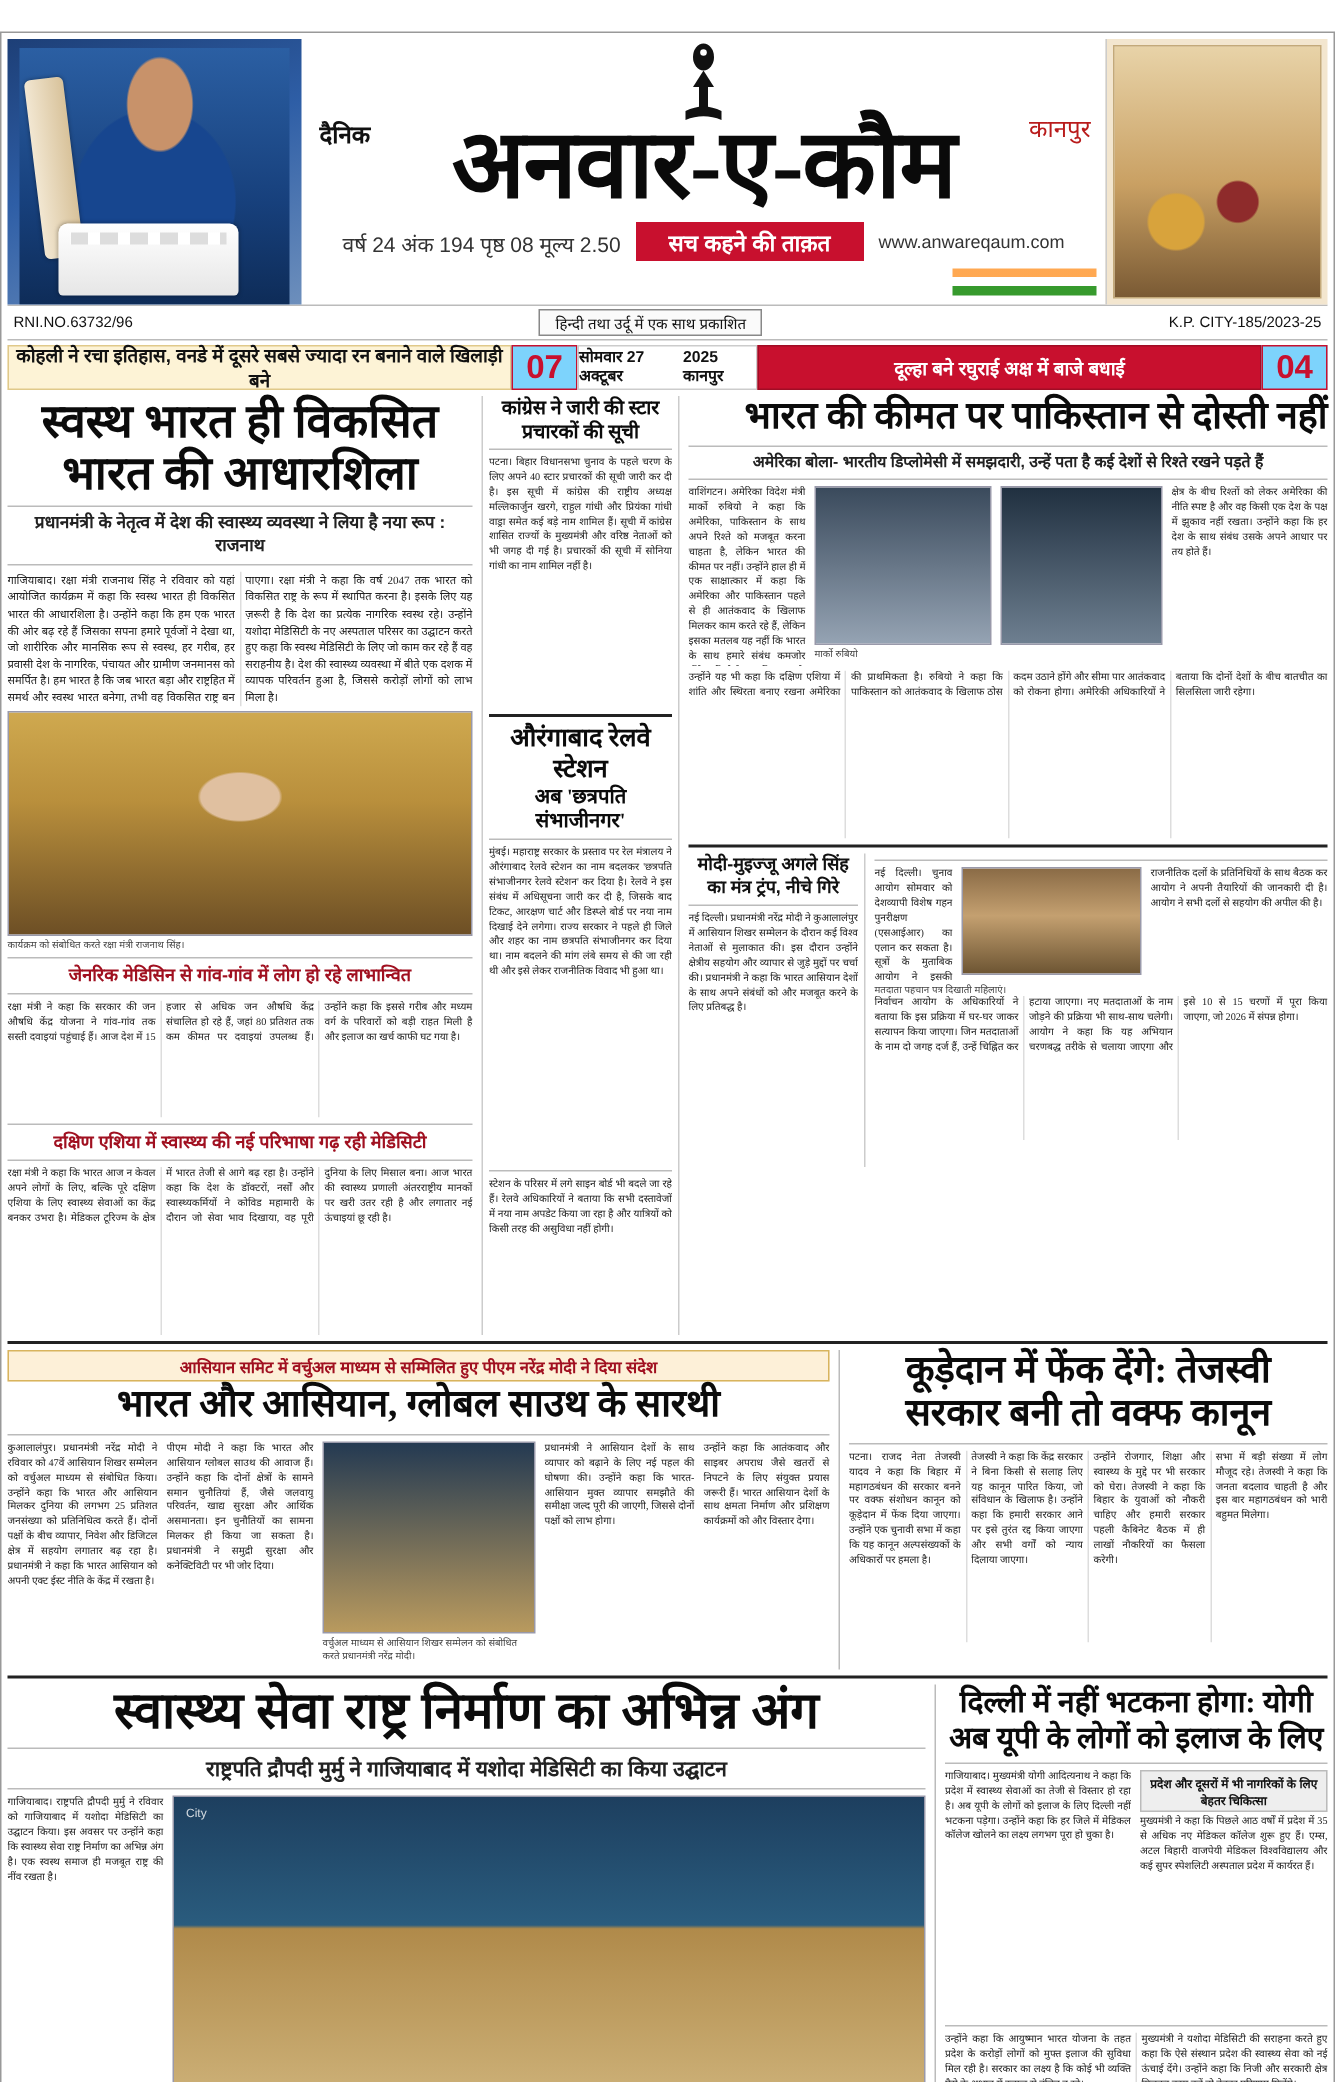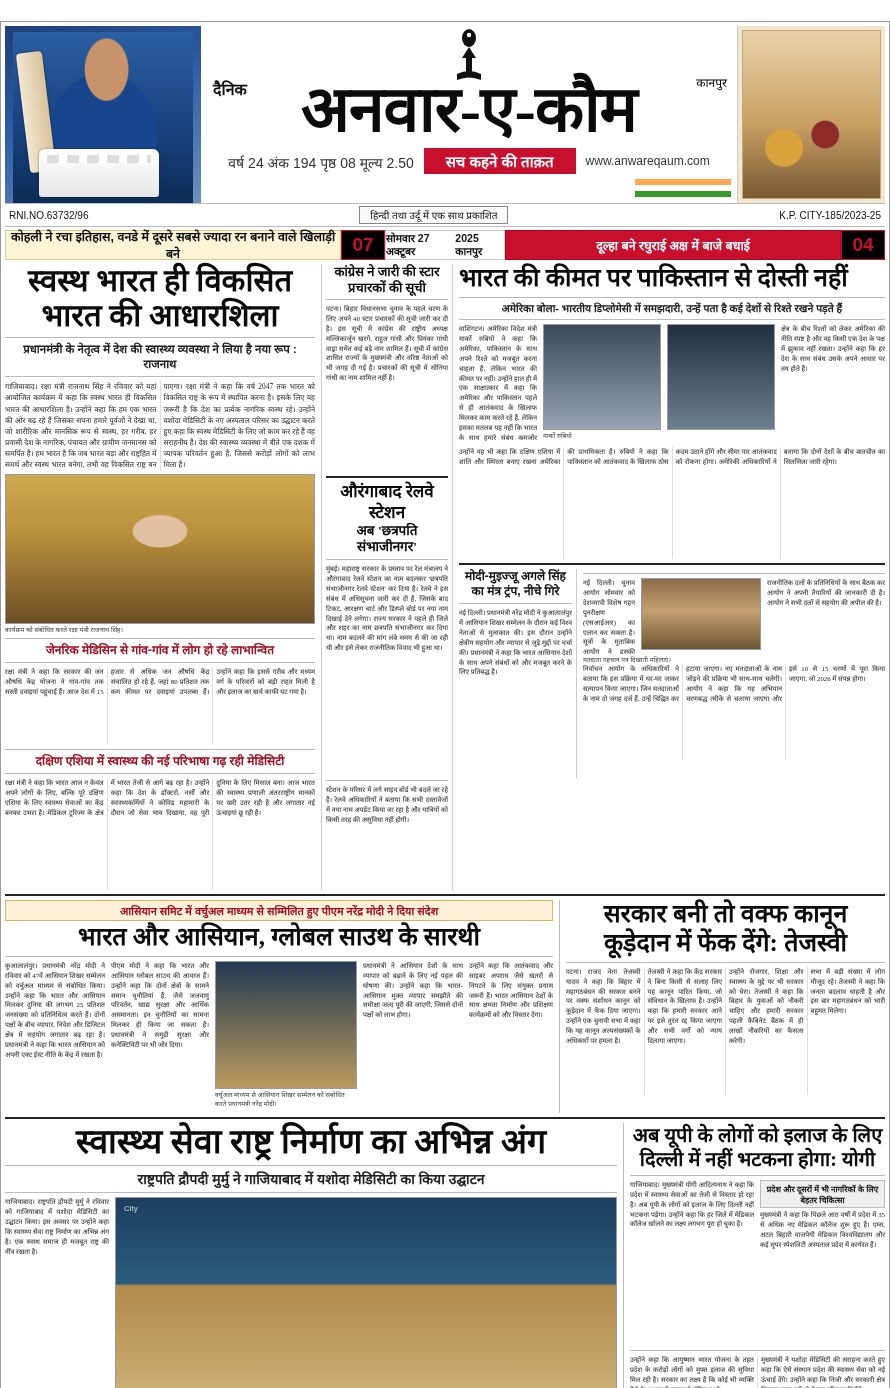--- a/index.html
+++ b/index.html
@@ -63,21 +63,21 @@
     position: relative;
     padding: 4px 6px 0 6px;
     text-align: center;
   }
   .mast-logo {
     position:absolute; left:50%; top:2px; transform:translateX(-50%);
     width:40px; height:54px;
   }
   .mast-kanpur {
     position:absolute; right:10px; top:48px;
-    font-size:12px; color:#000000;
+    font-size:16px; color:#b91c1c;
   }
   .mast-dainik {
     position:absolute; left:12px; top:52px;
     font-size:16px; font-weight:bold; color:#111;
   }
   .mast-title {
     margin-top: 48px;
     font-size: 64px;
     font-weight: bold;
     letter-spacing: -1px;
@@ -130,22 +130,22 @@
   .teaser{
     display:flex; align-items:stretch; height:30px; margin:3px 0 4px 0;
   }
   .teaser .t-text{
     flex:1; background:#fdf3d6; border:1px solid #e0c98a;
     font-size:12.5px; font-weight:bold; display:flex; align-items:center;
     justify-content:center; color:#111; padding:0 4px; text-align:center;
   }
   .teaser .t-text.red{ background:#c8102e; color:#fff; border-color:#a00d25;}
   .teaser .t-num{
-    width:44px; background:#000000; border:1px solid #c8102e; color:#c8102e;
-    font-size:19px; font-weight:bold; display:flex; align-items:center; justify-content:center;
+    width:44px; background:#7dd3fc; border:1px solid #c8102e; color:#c8102e;
+    font-size:22px; font-weight:bold; display:flex; align-items:center; justify-content:center;
   }
   .teaser .t-date{
     width:120px; background:#fff; border:1px solid #ccc;
     display:flex; align-items:center; justify-content:center;
     font-size:10.5px; font-weight:bold; line-height:1.25; color:#111;
   }
 
   
   .hl-xl{
     font-family:"Liberation Serif", serif;
@@ -303,21 +303,21 @@
       <div class="rule-dark"></div>
       <div class="hl-md" style="text-align:center;font-size:17px">औरंगाबाद रेलवे स्टेशन</div>
       <div class="hl-md" style="text-align:center;font-size:13.5px">अब 'छत्रपति संभाजीनगर'</div>
       <div class="rule"></div>
       <div class="body-txt tiny" style="height:212px;overflow:hidden">मुंबई। महाराष्ट्र सरकार के प्रस्ताव पर रेल मंत्रालय ने औरंगाबाद रेलवे स्टेशन का नाम बदलकर 'छत्रपति संभाजीनगर रेलवे स्टेशन' कर दिया है। रेलवे ने इस संबंध में अधिसूचना जारी कर दी है, जिसके बाद टिकट, आरक्षण चार्ट और डिस्प्ले बोर्ड पर नया नाम दिखाई देने लगेगा। राज्य सरकार ने पहले ही जिले और शहर का नाम छत्रपति संभाजीनगर कर दिया था। नाम बदलने की मांग लंबे समय से की जा रही थी और इसे लेकर राजनीतिक विवाद भी हुआ था।</div>
       <div class="rule"></div>
       <div class="body-txt tiny" style="height:66px;overflow:hidden">स्टेशन के परिसर में लगे साइन बोर्ड भी बदले जा रहे हैं। रेलवे अधिकारियों ने बताया कि सभी दस्तावेजों में नया नाम अपडेट किया जा रहा है और यात्रियों को किसी तरह की असुविधा नहीं होगी।</div>
     </div>
 
     <div class="s1-col3">
-      <div class="hl-lg" style="text-align:left">भारत की कीमत पर पाकिस्तान से दोस्ती नहीं</div>
+      <div class="hl-lg" style="text-align:right">भारत की कीमत पर पाकिस्तान से दोस्ती नहीं</div>
       <div class="rule"></div>
       <div class="sub" style="text-align:center;font-size:10.5px">अमेरिका बोला- भारतीय डिप्लोमेसी में समझदारी, उन्हें पता है कई देशों से रिश्ते रखने पड़ते हैं</div>
       <div class="rule"></div>
 
       <div class="two-up" style="margin-bottom:3px">
         <div style="flex:1">
           <div class="body-txt tiny" style="height:120px;overflow:hidden">वाशिंगटन। अमेरिका विदेश मंत्री मार्को रुबियो ने कहा कि अमेरिका, पाकिस्तान के साथ अपने रिश्ते को मजबूत करना चाहता है, लेकिन भारत की कीमत पर नहीं। उन्होंने हाल ही में एक साक्षात्कार में कहा कि अमेरिका और पाकिस्तान पहले से ही आतंकवाद के खिलाफ मिलकर काम करते रहे हैं, लेकिन इसका मतलब यह नहीं कि भारत के साथ हमारे संबंध कमजोर होंगे। रुबियो ने कहा कि भारत के साथ अमेरिका के रिश्ते बेहद गहरे हैं और वे लगातार मजबूत हो रहे हैं। उन्होंने कहा कि भारतीय डिप्लोमेसी में समझदारी है और भारत जानता है कि उसे कई देशों के साथ रिश्ते रखने होते हैं। अमेरिकी विदेश मंत्री ने कहा कि भारत अमेरिका का एक महत्वपूर्ण रणनीतिक साझेदार है और दोनों देशों के बीच व्यापार, रक्षा और तकनीक के क्षेत्र में सहयोग बढ़ रहा है।</div>
         </div>
         <div style="width:118px;flex:none">
           <div class="photo-box" style="height:106px;background:linear-gradient(180deg,#3a4a5c,#95a3b3)"></div>
@@ -387,22 +387,22 @@
         <div style="width:100px;flex:none">
           <div class="body-txt tiny" style="height:152px;overflow:hidden">प्रधानमंत्री ने आसियान देशों के साथ व्यापार को बढ़ाने के लिए नई पहल की घोषणा की। उन्होंने कहा कि भारत-आसियान मुक्त व्यापार समझौते की समीक्षा जल्द पूरी की जाएगी, जिससे दोनों पक्षों को लाभ होगा।</div>
         </div>
         <div style="flex:1">
           <div class="body-txt tiny" style="height:152px;overflow:hidden">उन्होंने कहा कि आतंकवाद और साइबर अपराध जैसे खतरों से निपटने के लिए संयुक्त प्रयास जरूरी हैं। भारत आसियान देशों के साथ क्षमता निर्माण और प्रशिक्षण कार्यक्रमों को और विस्तार देगा।</div>
         </div>
       </div>
     </div>
 
     <div style="flex:1;border-left:1px solid #bbb;padding-left:6px">
+      <div class="hl-lg" style="text-align:center">कूड़ेदान में फेंक देंगे: तेजस्वी</div>
       <div class="hl-lg" style="text-align:center">सरकार बनी तो वक्फ कानून</div>
-      <div class="hl-lg" style="text-align:center">कूड़ेदान में फेंक देंगे: तेजस्वी</div>
       <div class="rule"></div>
       <div class="colwrap4" style="height:128px;overflow:hidden">
         <div class="body-txt tiny">पटना। राजद नेता तेजस्वी यादव ने कहा कि बिहार में महागठबंधन की सरकार बनने पर वक्फ संशोधन कानून को कूड़ेदान में फेंक दिया जाएगा। उन्होंने एक चुनावी सभा में कहा कि यह कानून अल्पसंख्यकों के अधिकारों पर हमला है।</div>
         <div class="body-txt tiny">तेजस्वी ने कहा कि केंद्र सरकार ने बिना किसी से सलाह लिए यह कानून पारित किया, जो संविधान के खिलाफ है। उन्होंने कहा कि हमारी सरकार आने पर इसे तुरंत रद्द किया जाएगा और सभी वर्गों को न्याय दिलाया जाएगा।</div>
         <div class="body-txt tiny">उन्होंने रोजगार, शिक्षा और स्वास्थ्य के मुद्दे पर भी सरकार को घेरा। तेजस्वी ने कहा कि बिहार के युवाओं को नौकरी चाहिए और हमारी सरकार पहली कैबिनेट बैठक में ही लाखों नौकरियों का फैसला करेगी।</div>
         <div class="body-txt tiny">सभा में बड़ी संख्या में लोग मौजूद रहे। तेजस्वी ने कहा कि जनता बदलाव चाहती है और इस बार महागठबंधन को भारी बहुमत मिलेगा।</div>
       </div>
     </div>
   </div>
 
@@ -424,22 +424,22 @@
           <div class="photo-box stage-photo" style="height:246px">
             <div style="position:absolute;left:8px;top:6px;font-size:8px;color:#fff;opacity:.8">City</div>
             <div style="position:absolute;left:34%;bottom:8px;font-size:26px;color:#e8e2cf;font-weight:bold;letter-spacing:10px;opacity:.55">AH</div>
           </div>
         </div>
       </div>
 
     </div>
 
     <div style="flex:1;border-left:1px solid #bbb;padding-left:6px">
+      <div class="hl-md" style="text-align:center;font-size:20px">दिल्ली में नहीं भटकना होगा: योगी</div>
       <div class="hl-md" style="text-align:center;font-size:20px">अब यूपी के लोगों को इलाज के लिए</div>
-      <div class="hl-md" style="text-align:center;font-size:20px">दिल्ली में नहीं भटकना होगा: योगी</div>
       <div class="rule"></div>
       <div class="two-up" style="gap:6px">
         <div style="width:124px;flex:none">
           <div class="body-txt tiny" style="height:150px;overflow:hidden">गाजियाबाद। मुख्यमंत्री योगी आदित्यनाथ ने कहा कि प्रदेश में स्वास्थ्य सेवाओं का तेजी से विस्तार हो रहा है। अब यूपी के लोगों को इलाज के लिए दिल्ली नहीं भटकना पड़ेगा। उन्होंने कहा कि हर जिले में मेडिकल कॉलेज खोलने का लक्ष्य लगभग पूरा हो चुका है।</div>
         </div>
         <div style="flex:1">
           <div class="hdr-gray">प्रदेश और दूसरों में भी नागरिकों के लिए बेहतर चिकित्सा</div>
           <div class="body-txt tiny" style="height:136px;overflow:hidden;margin-top:2px">मुख्यमंत्री ने कहा कि पिछले आठ वर्षों में प्रदेश में 35 से अधिक नए मेडिकल कॉलेज शुरू हुए हैं। एम्स, अटल बिहारी वाजपेयी मेडिकल विश्वविद्यालय और कई सुपर स्पेशलिटी अस्पताल प्रदेश में कार्यरत हैं।</div>
         </div>
       </div>

